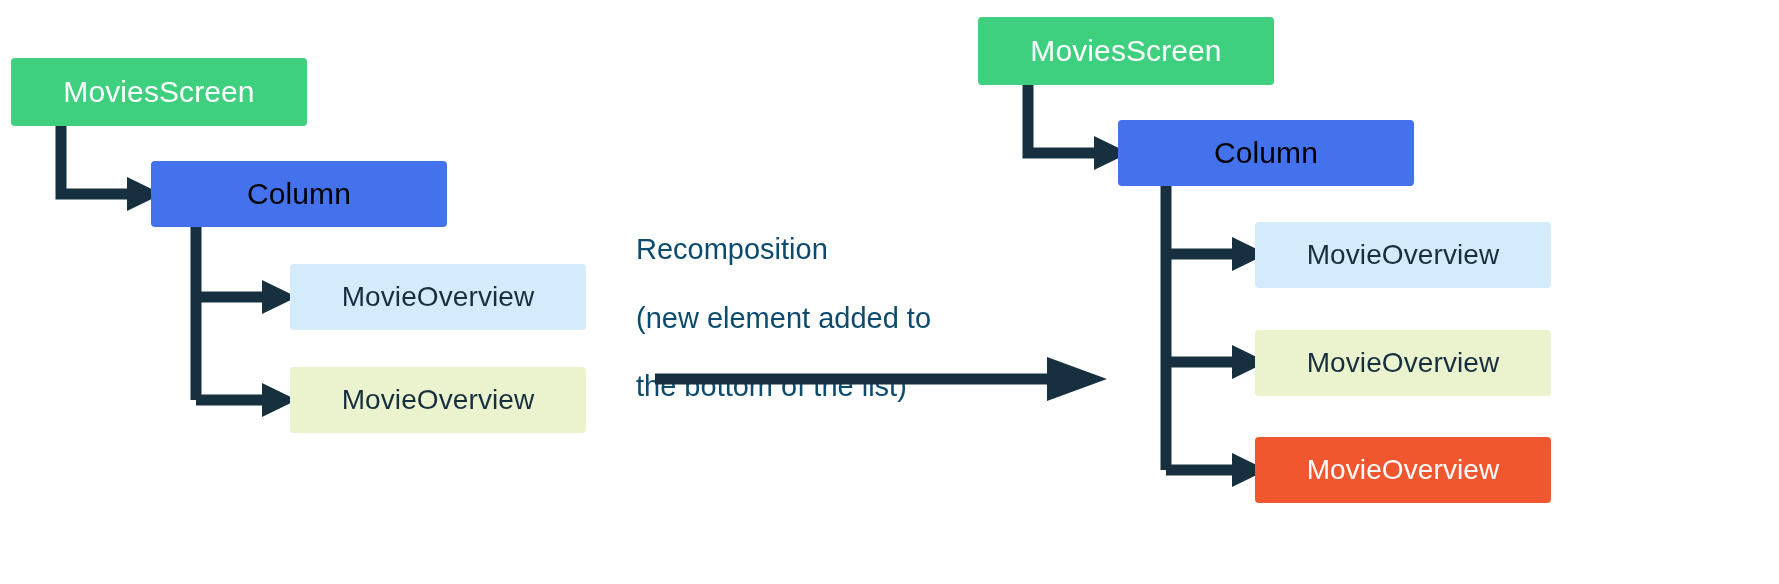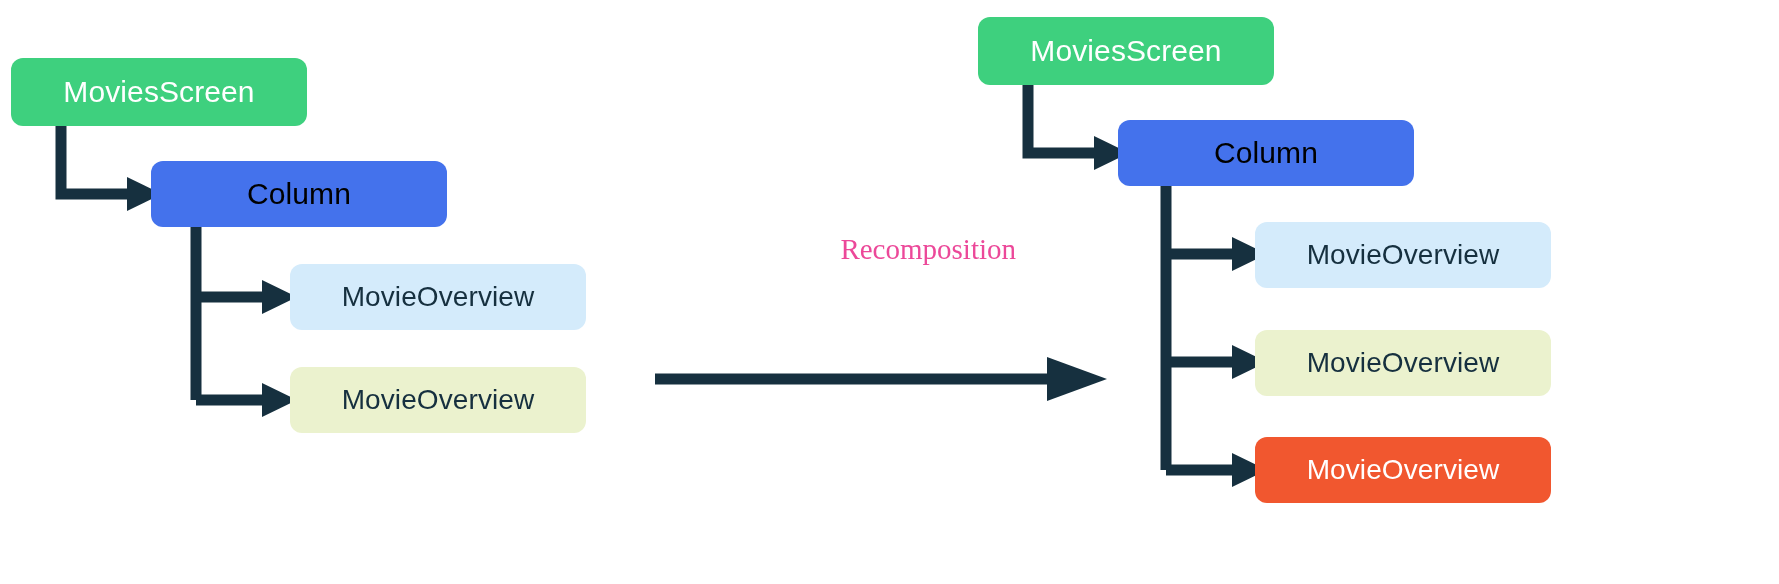--- a/index.html
+++ b/index.html
@@ -7,41 +7,40 @@
     width:1779px;height:584px;
     background:#ffffff;
     font-family:"Liberation Sans", sans-serif;
     overflow:hidden;
   }
   #stage{position:relative;width:1779px;height:584px;}
 
   .node{
     position:absolute;
     display:flex;align-items:center;justify-content:center;
-    border-radius:12px;
+    border-radius:4px;
     box-sizing:border-box;
     white-space:nowrap;
     letter-spacing:.1px;
   }
   .node.green {background:#3ED07E;color:#ffffff;}
   .node.blue  {background:#4472EC;color:#000000;}
   .node.lblue {background:#D4EBFB;color:#16303F;}
   .node.lyel  {background:#EBF2CE;color:#16303F;}
   .node.orange{background:#F1572F;color:#ffffff;}
 
   .connector{position:absolute;}
   .conn-svg{display:block;overflow:visible;}
 
   .arrowlabel{
     position:absolute;
-    color:#ec4899;
-    text-align:right;
+    color:#0c4a6e;
+    text-align:left;
     line-height:1.18;
     white-space:pre-line;
-    font-family:Liberation Serif, serif;
   }
   .bigarrow{position:absolute;}
 </style>
 </head>
 <body>
 
 <div id="stage">
 
   <div>
 
@@ -76,20 +75,22 @@
 
     <div class="node lyel" style="left:290px;top:367px;width:296px;height:66px;font-size:28px;">
       <span>MovieOverview</span>
     </div>
   </div>
 
   <div>
 
     <div class="arrowlabel" style="left:636px;top:198px;width:380px;font-size:29px;">
       <div>Recomposition</div>
+      <div>(new element added to</div>
+      <div>the bottom of the list)</div>
     </div>
 
     <div class="bigarrow" style="left:655px;top:355px;width:460px;height:48px;">
       <svg class="conn-svg" width="460" height="48" viewBox="0 0 460 48">
         <path d="M0,24 L398,24" fill="none" stroke="#16303F" stroke-width="11"></path>
         <path d="M392,2 L452,24 L392,46 Z" fill="#16303F"></path>
       </svg>
     </div>
   </div>
 

